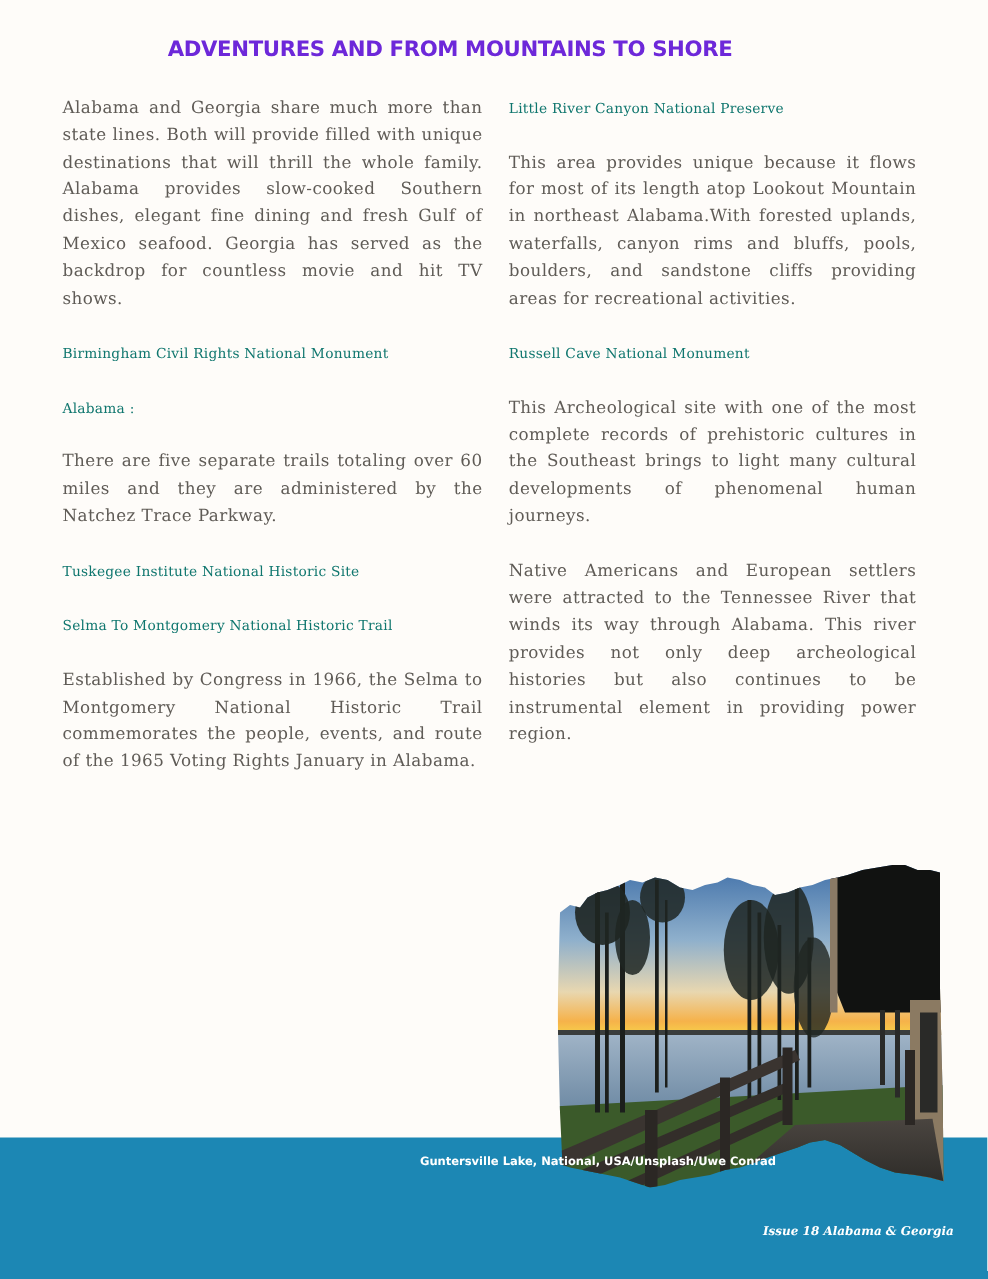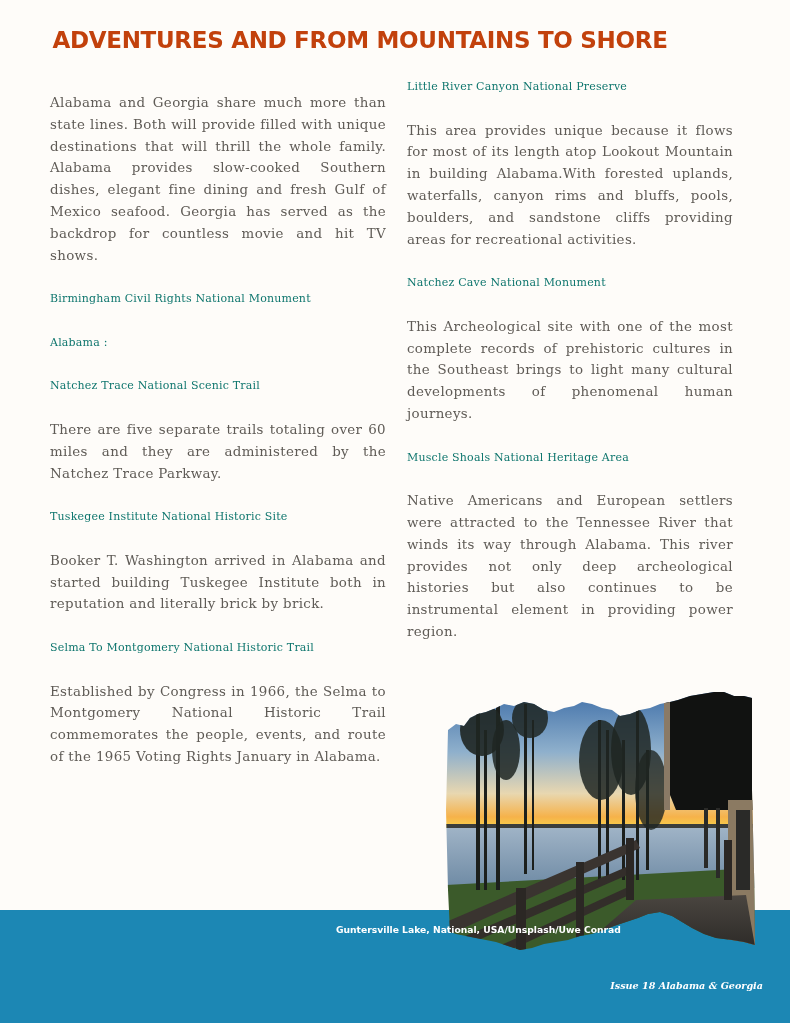--- a/index.html
+++ b/index.html
@@ -9,33 +9,33 @@
       position: relative;
       font-family: "DejaVu Serif", serif;
       color: #5a5752;
     }
     .title {
       position: absolute;
       left: 0; top: 24px; width: 720px;
       text-align: center;
       font-family: "DejaVu Sans", sans-serif;
       font-weight: bold;
-      font-size: 23px;
+      font-size: 17px;
       letter-spacing: -0.3px;
-      color: #c2410c;
+      color: #6d28d9;
       line-height: 32px;
     }
     .col {
       position: absolute;
       top: 76px;
       font-size: 13.4px;
       line-height: 21.8px;
       letter-spacing: 0.35px;
     }
-    .col.left { left: 50px; width: 336px; margin-top: 16px; }
+    .col.left { left: 50px; width: 336px; }
     .col.right { left: 407px; width: 326px; }
     .para {
       text-align: justify;
       color: #5f5b56;
       margin-bottom: 21.8px;
     }
     .heading {
       font-weight: normal;
       color: #0f766e;
       font-size: 11px;
@@ -78,38 +78,35 @@
 <body>
 
 <h1 class="title">ADVENTURES AND FROM MOUNTAINS TO SHORE</h1>
 
 <div class="col left">
   <p class="para">Alabama and Georgia share much more than state lines. Both will provide filled with unique destinations that will thrill the whole family. Alabama provides slow-cooked Southern dishes, elegant fine dining and fresh Gulf of Mexico seafood. Georgia has served as the backdrop for countless movie and hit TV shows.</p>
   <p class="heading">Birmingham Civil Rights National Monument</p>
 
   <p class="heading">Alabama :</p>
 
-  <p class="heading">Natchez Trace National Scenic Trail</p>
   <p class="para">There are five separate trails totaling over 60 miles and they are administered by the Natchez Trace Parkway.</p>
 
   <p class="heading">Tuskegee Institute National Historic Site</p>
-  <p class="para">Booker T. Washington arrived in Alabama and started building Tuskegee Institute both in reputation and literally brick by brick.</p>
 
   <p class="heading">Selma To Montgomery National Historic Trail</p>
   <p class="para">Established by Congress in 1966, the Selma to Montgomery National Historic Trail commemorates the people, events, and route of the 1965 Voting Rights January in Alabama.</p>
 </div>
 
 <div class="col right">
   <p class="heading">Little River Canyon National Preserve</p>
-  <p class="para">This area provides unique because it flows for most of its length atop Lookout Mountain in building Alabama.With forested uplands, waterfalls, canyon rims and bluffs, pools, boulders, and sandstone cliffs providing areas for recreational activities.</p>
+  <p class="para">This area provides unique because it flows for most of its length atop Lookout Mountain in northeast Alabama.With forested uplands, waterfalls, canyon rims and bluffs, pools, boulders, and sandstone cliffs providing areas for recreational activities.</p>
 
-  <p class="heading">Natchez Cave National Monument</p>
+  <p class="heading">Russell Cave National Monument</p>
   <p class="para">This Archeological site with one of the most complete records of prehistoric cultures in the Southeast brings to light many cultural developments of phenomenal human journeys.</p>
 
-  <p class="heading">Muscle Shoals National Heritage Area</p>
   <p class="para">Native Americans and European settlers were attracted to the Tennessee River that winds its way through Alabama. This river provides not only deep archeological histories but also continues to be instrumental element in providing power region.</p>
 </div>
 
 <div class="footer-band"></div>
 
 <div class="photo-wrap">
   <svg width="310" height="262" viewBox="0 0 310 262" xmlns="http://www.w3.org/2000/svg">
     <defs>
       <clipPath id="tornEdge">
         <path d="M2,40 L10,34 L18,36 L24,28 L32,24 L40,22 L50,18 L58,14 L68,16 L78,12 L88,14 L98,20 L108,22 L118,18 L128,16 L136,12 L146,14 L156,18 L166,20 L174,26 L184,24 L194,20 L204,18 L214,14 L224,12 L232,10 L244,6 L256,4 L268,2 L278,2 L288,6 L298,6 L306,8 L306,100 L308,180 L309,255 L298,252 L286,250 L270,248 L258,244 L246,238 L236,232 L226,226 L214,222 L202,224 L192,228 L180,232 L168,236 L158,240 L146,244 L134,246 L122,250 L110,252 L98,254 L86,258 L74,260 L62,256 L50,252 L40,250 L30,248 L20,246 L10,244 L4,242 L2,200 L0,120 Z"></path>

